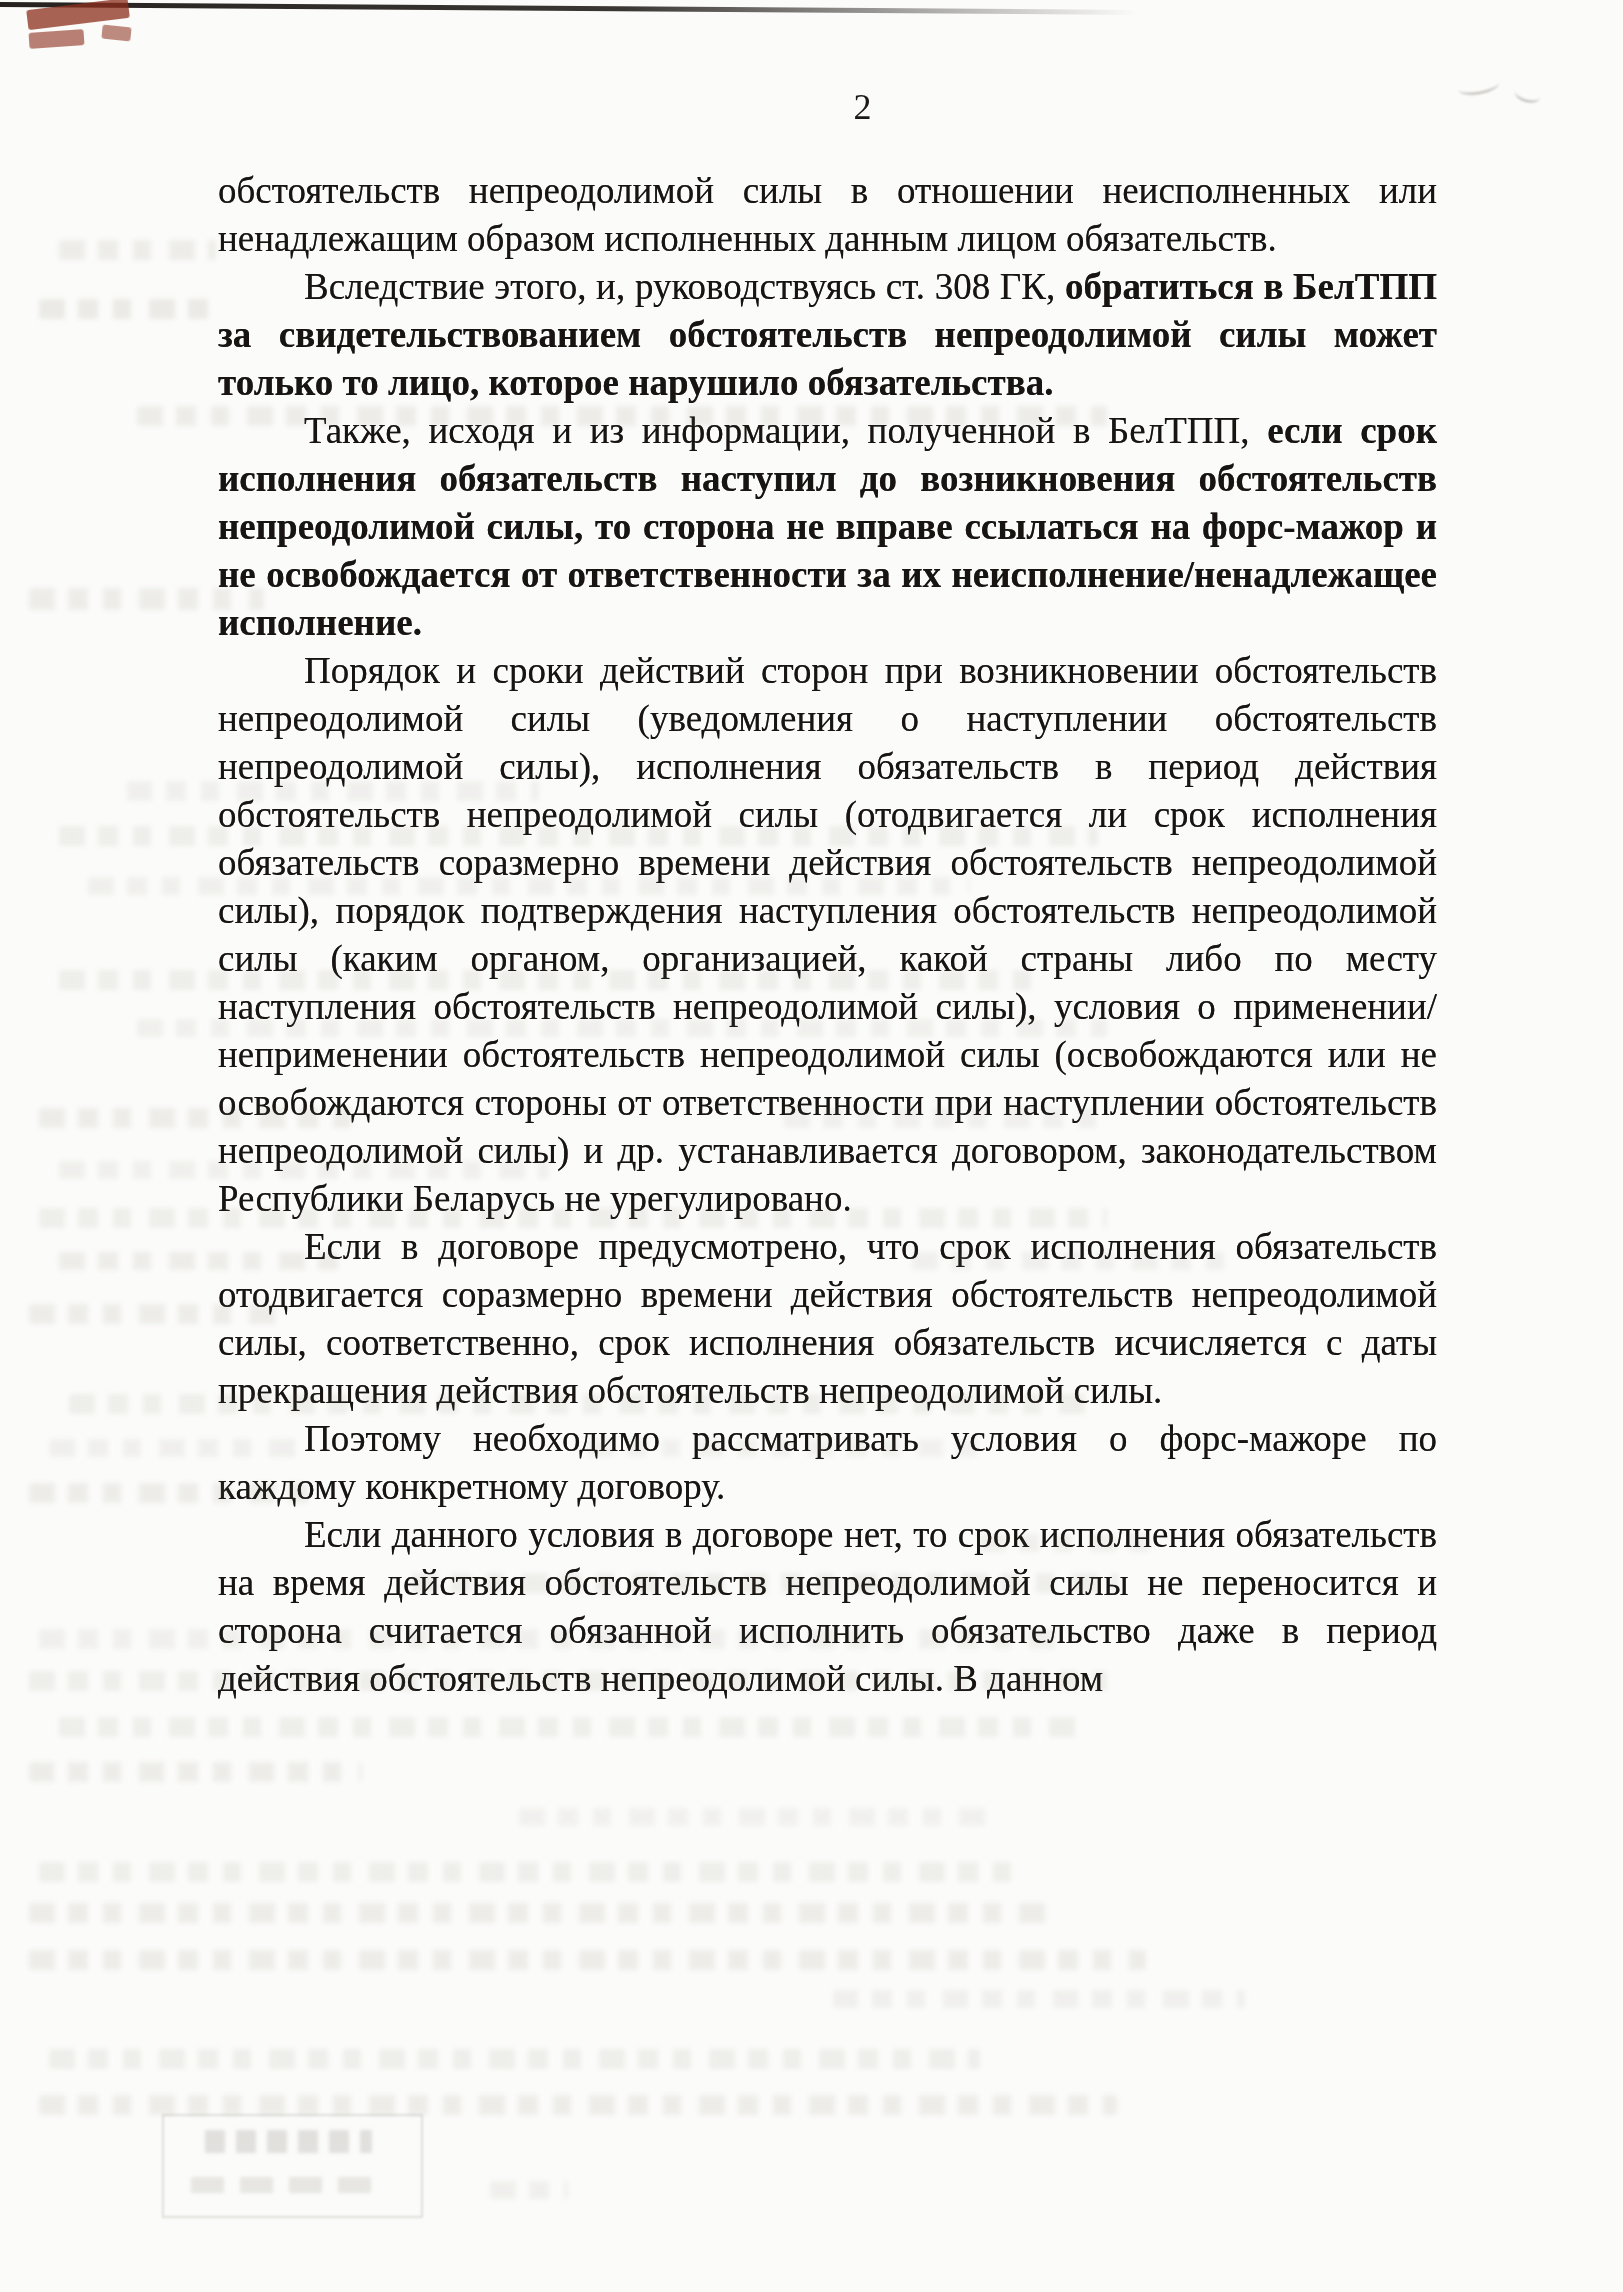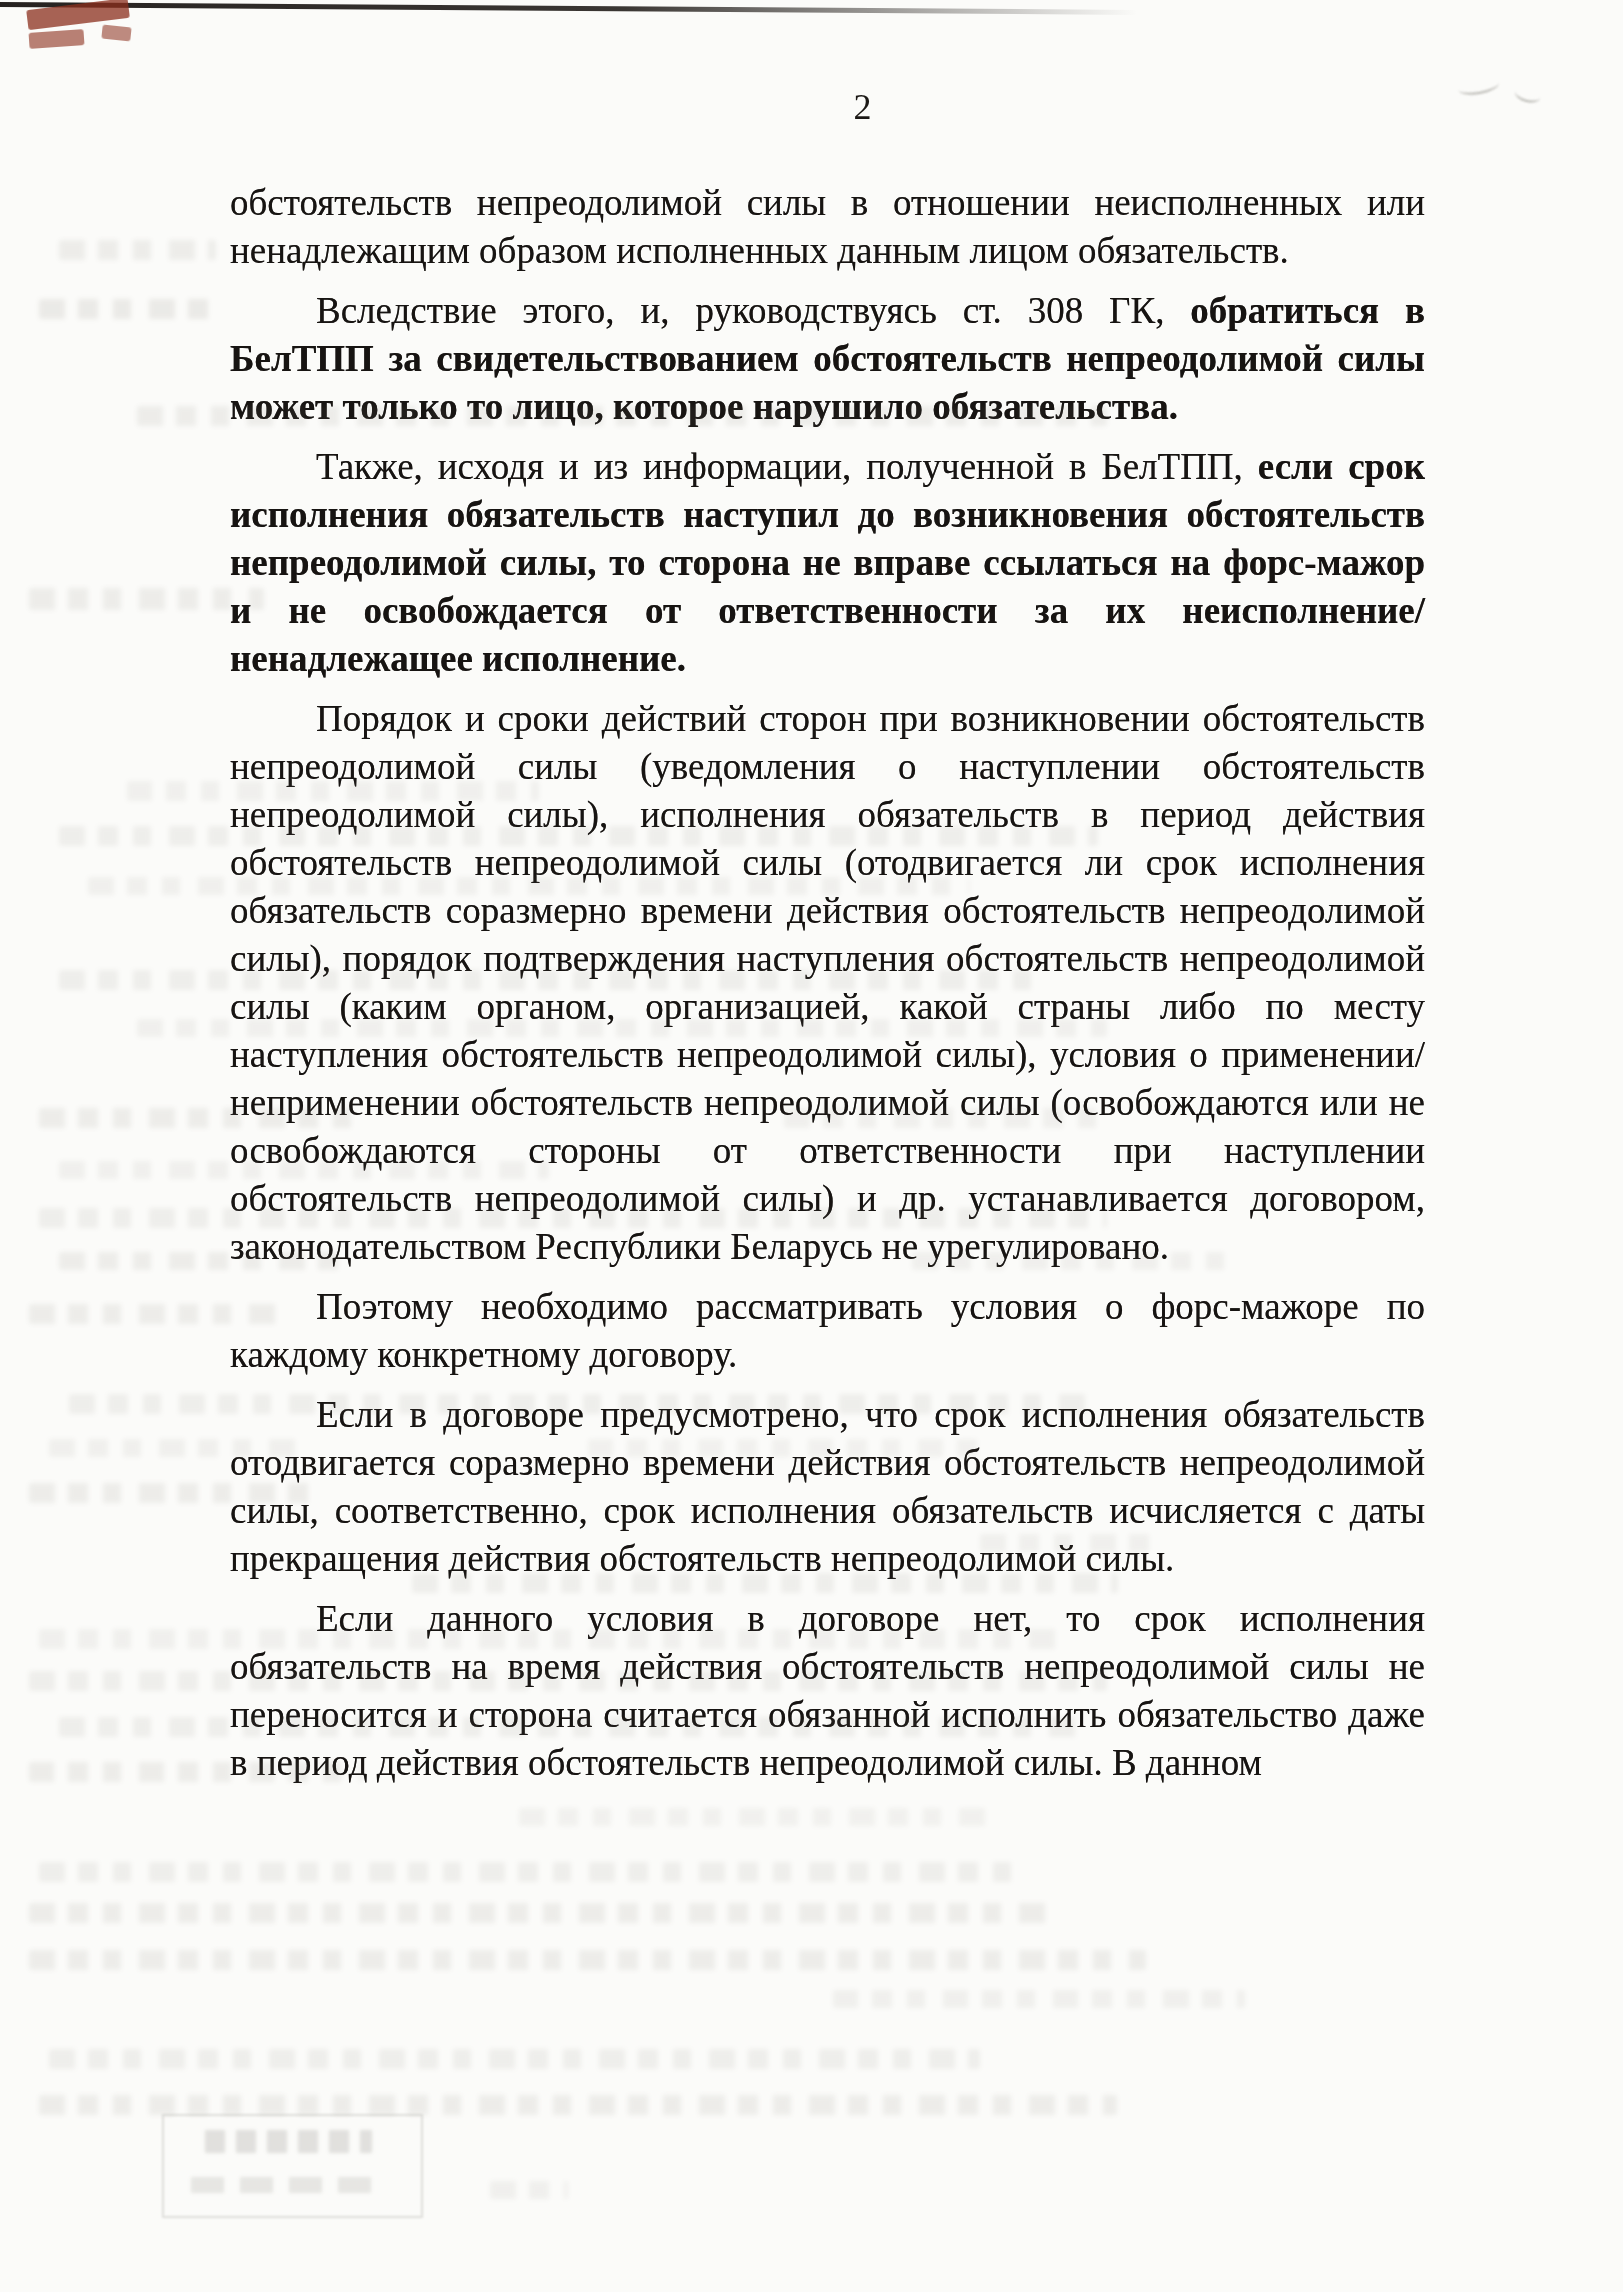--- a/index.html
+++ b/index.html
@@ -24,21 +24,21 @@
     text-align:center; font-size:36px; line-height:39px;
     transform:translateX(35px);
     color:#1b1815;
   }
   .doc-body {
     position:absolute; left:218px; top:167px; width:1219px;
     font-size:37px; line-height:48px;
     text-align:justify;
     text-shadow:0 0 0.6px rgba(10,8,6,0.65);
   }
-  .para { margin:12px; }
+  .para { margin:0; }
   .para.indent { text-indent:86px; }
   .bold { font-weight:bold; }
   
   .ghost {
     position:absolute; border-radius:2.9px;
     filter:blur(2.5px);
     background:repeating-linear-gradient(90deg,
       #787369 0px 25.5px, transparent 25.5px 39px,
       #787369 39px 59px, transparent 59px 74px,
       #787369 74px 92px, transparent 92px 110px);
@@ -85,22 +85,22 @@
   <div class="pencil p1"></div>
   <div class="pencil p2"></div>
 
   <div class="page-number">2</div>
 
   <div class="doc-body">
       <p class="para"><span>обстоятельств непреодолимой силы в отношении неисполненных или ненадлежащим образом исполненных данным лицом обязательств.</span></p>
       <p class="para indent"><span>Вследствие этого, и, руководствуясь ст. 308 ГК, </span><span class="bold">обратиться в БелТПП за свидетельствованием обстоятельств непреодолимой силы может только то лицо, которое нарушило обязательства.</span></p>
       <p class="para indent"><span>Также, исходя и из информации, полученной в БелТПП, </span><span class="bold">если срок исполнения обязательств наступил до возникновения обстоятельств непреодолимой силы, то сторона не вправе ссылаться на форс-мажор и не освобождается от ответственности за их неисполнение/ненадлежащее исполнение.</span></p>
       <p class="para indent"><span>Порядок и сроки действий сторон при возникновении обстоятельств непреодолимой силы (уведомления о наступлении обстоятельств непреодолимой силы), исполнения обязательств в период действия обстоятельств непреодолимой силы (отодвигается ли срок исполнения обязательств соразмерно времени действия обстоятельств непреодолимой силы), порядок подтверждения наступления обстоятельств непреодолимой силы (каким органом, организацией, какой страны либо по месту наступления обстоятельств непреодолимой силы), условия о применении/неприменении обстоятельств непреодолимой силы (освобождаются или не освобождаются стороны от ответственности при наступлении обстоятельств непреодолимой силы) и др. устанавливается договором, законодательством Республики Беларусь не урегулировано.</span></p>
+      <p class="para indent"><span>Если в договоре предусмотрено, что срок исполнения обязательств отодвигается соразмерно времени действия обстоятельств непреодолимой силы, соответственно, срок исполнения обязательств исчисляется с даты прекращения действия обстоятельств непреодолимой силы.</span></p>
       <p class="para indent"><span>Поэтому необходимо рассматривать условия о форс-мажоре по каждому конкретному договору.</span></p>
-      <p class="para indent"><span>Если в договоре предусмотрено, что срок исполнения обязательств отодвигается соразмерно времени действия обстоятельств непреодолимой силы, соответственно, срок исполнения обязательств исчисляется с даты прекращения действия обстоятельств непреодолимой силы.</span></p>
       <p class="para indent"><span>Если данного условия в договоре нет, то срок исполнения обязательств на время действия обстоятельств непреодолимой силы не переносится и сторона считается обязанной исполнить обязательство даже в период действия обстоятельств непреодолимой силы. В данном</span></p>
     </div>
 
   <div>
       <div class="ghost" style="left: 59px; top: 240px; width: 157px; height: 19.6px; opacity: 0.1;"></div>
       <div class="ghost" style="left: 39px; top: 299px; width: 176px; height: 19.6px; opacity: 0.12;"></div>
       <div class="ghost" style="left: 137px; top: 406px; width: 970px; height: 19.6px; opacity: 0.1;"></div>
       <div class="ghost" style="left: 29px; top: 588px; width: 235px; height: 21.6px; opacity: 0.1;"></div>
       <div class="ghost" style="left: 127px; top: 781px; width: 412px; height: 19.6px; opacity: 0.08;"></div>
       <div class="ghost" style="left: 59px; top: 826px; width: 1039px; height: 19.6px; opacity: 0.09;"></div>

